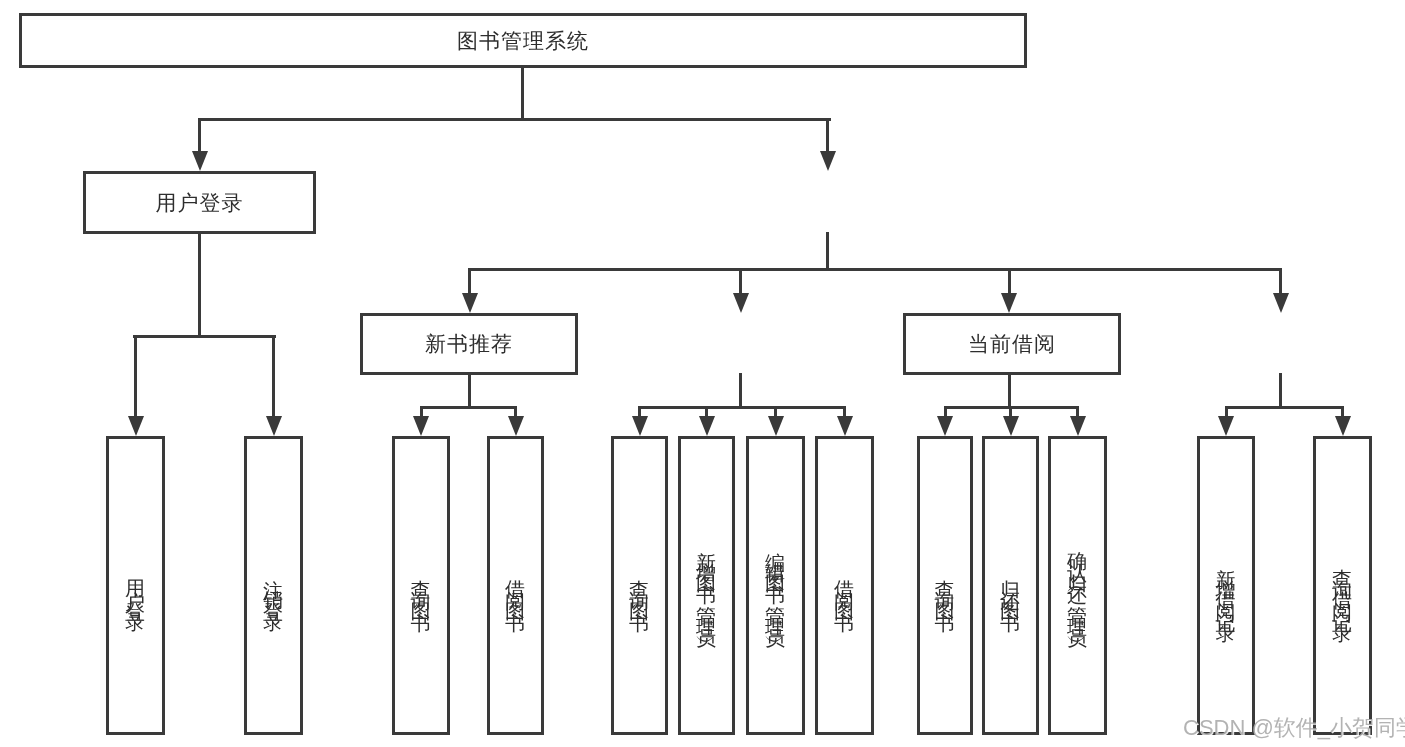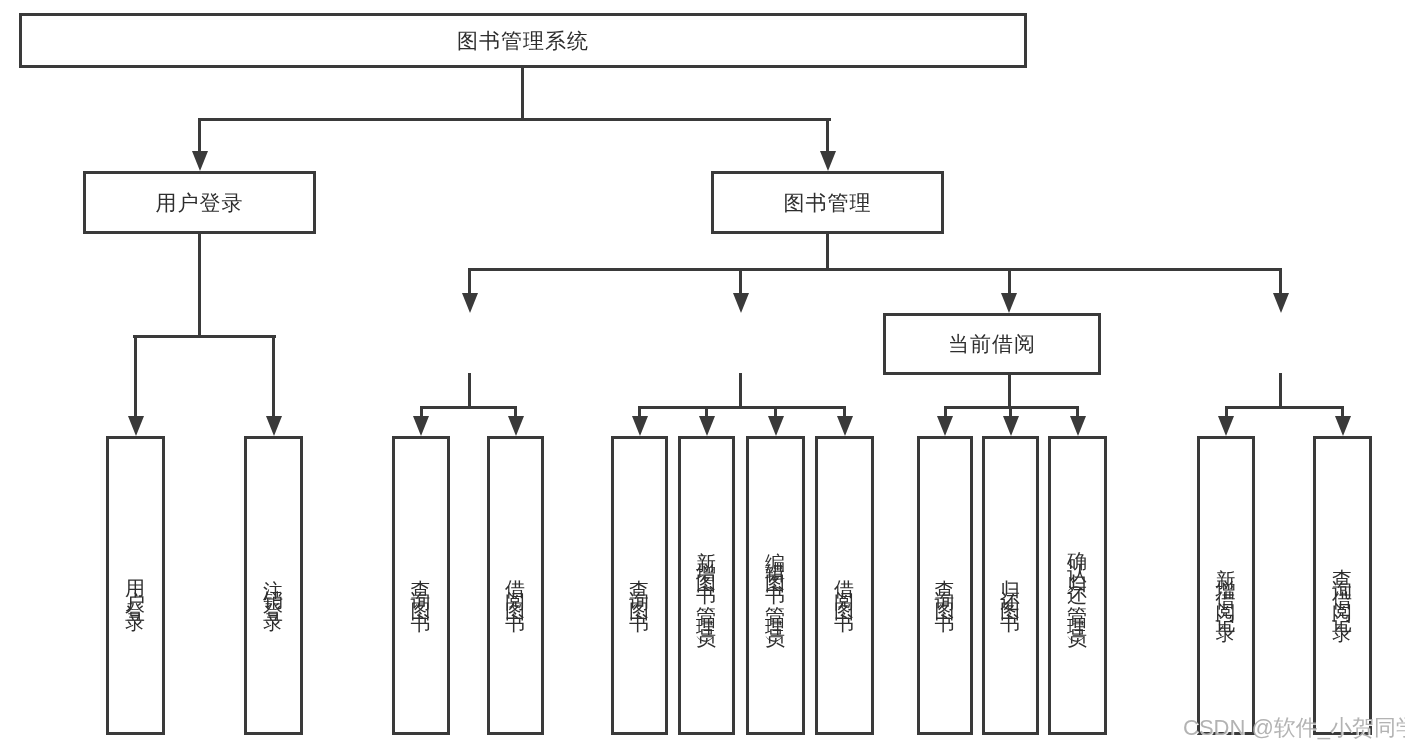--- a/index.html
+++ b/index.html
@@ -66,43 +66,43 @@
   <div class="line" style="left:521px;top:66px;width:3px;height:55px"></div>
   <div class="line" style="left:198px;top:118px;width:633px;height:3px"></div>
   <div class="line" style="left:198px;top:118px;width:3px;height:38px"></div>
   <div class="arrow" style="left:192px;top:151px"></div>
   <div class="line" style="left:826px;top:118px;width:3px;height:38px"></div>
   <div class="arrow" style="left:820px;top:151px"></div>
 
   <div class="box hbox" style="left:83px;top:171px;width:233px;height:63px">
     <span>用户登录</span>
   </div>
-  <div class="box hbox" style="left:711px;top:171px;width:233px;height:63px">
-    <span>图书管理</span>
-  </div>
 
   <div class="line" style="left:198px;top:232px;width:3px;height:105px"></div>
   <div class="line" style="left:133px;top:335px;width:143px;height:3px"></div>
   <div class="line" style="left:134px;top:335px;width:3px;height:85px"></div>
   <div class="arrow" style="left:128px;top:416px"></div>
   <div class="line" style="left:272px;top:335px;width:3px;height:85px"></div>
   <div class="arrow" style="left:266px;top:416px"></div>
 
   <div class="line" style="left:826px;top:232px;width:3px;height:38px"></div>
   <div class="line" style="left:468px;top:268px;width:814px;height:3px"></div>
   <div class="line" style="left:468px;top:268px;width:3px;height:28px"></div>
   <div class="arrow" style="left:462px;top:293px"></div>
   <div class="line" style="left:739px;top:268px;width:3px;height:28px"></div>
   <div class="arrow" style="left:733px;top:293px"></div>
   <div class="line" style="left:1008px;top:268px;width:3px;height:28px"></div>
   <div class="arrow" style="left:1001px;top:293px"></div>
   <div class="line" style="left:1279px;top:268px;width:3px;height:28px"></div>
   <div class="arrow" style="left:1273px;top:293px"></div>
 
-  <div class="box hbox" style="left:883px;top:313px;width:218px;height:62px">
+  <div class="box hbox" style="left:360px;top:313px;width:218px;height:62px">
+    <span>新书推荐</span>
+  </div>
+  <div class="box hbox" style="left:903px;top:313px;width:218px;height:62px">
     <span>当前借阅</span>
   </div>
 
   <div class="line" style="left:468px;top:373px;width:3px;height:35px"></div>
   <div class="line" style="left:420px;top:406px;width:97px;height:3px"></div>
   <div class="line" style="left:420px;top:406px;width:3px;height:14px"></div>
   <div class="arrow" style="left:413px;top:416px"></div>
   <div class="line" style="left:514px;top:406px;width:3px;height:14px"></div>
   <div class="arrow" style="left:508px;top:416px"></div>
 

